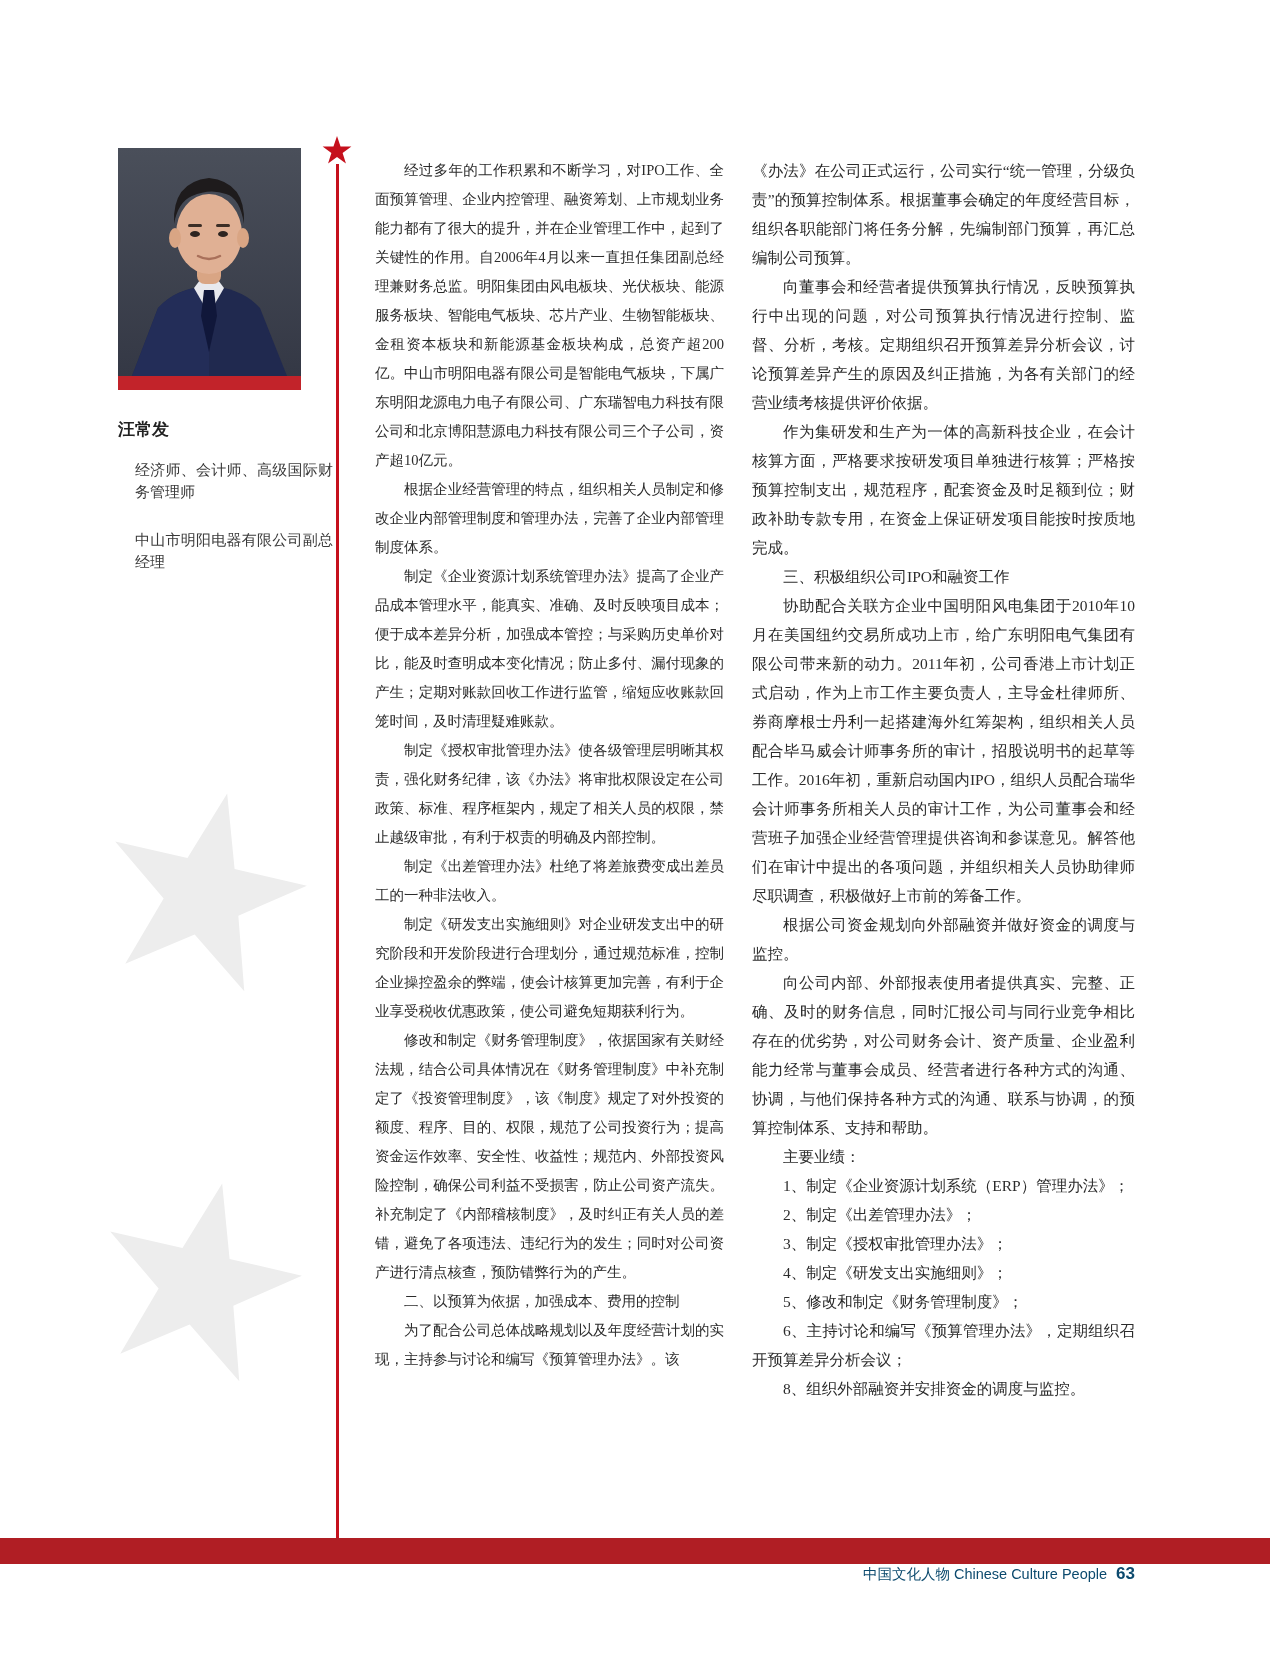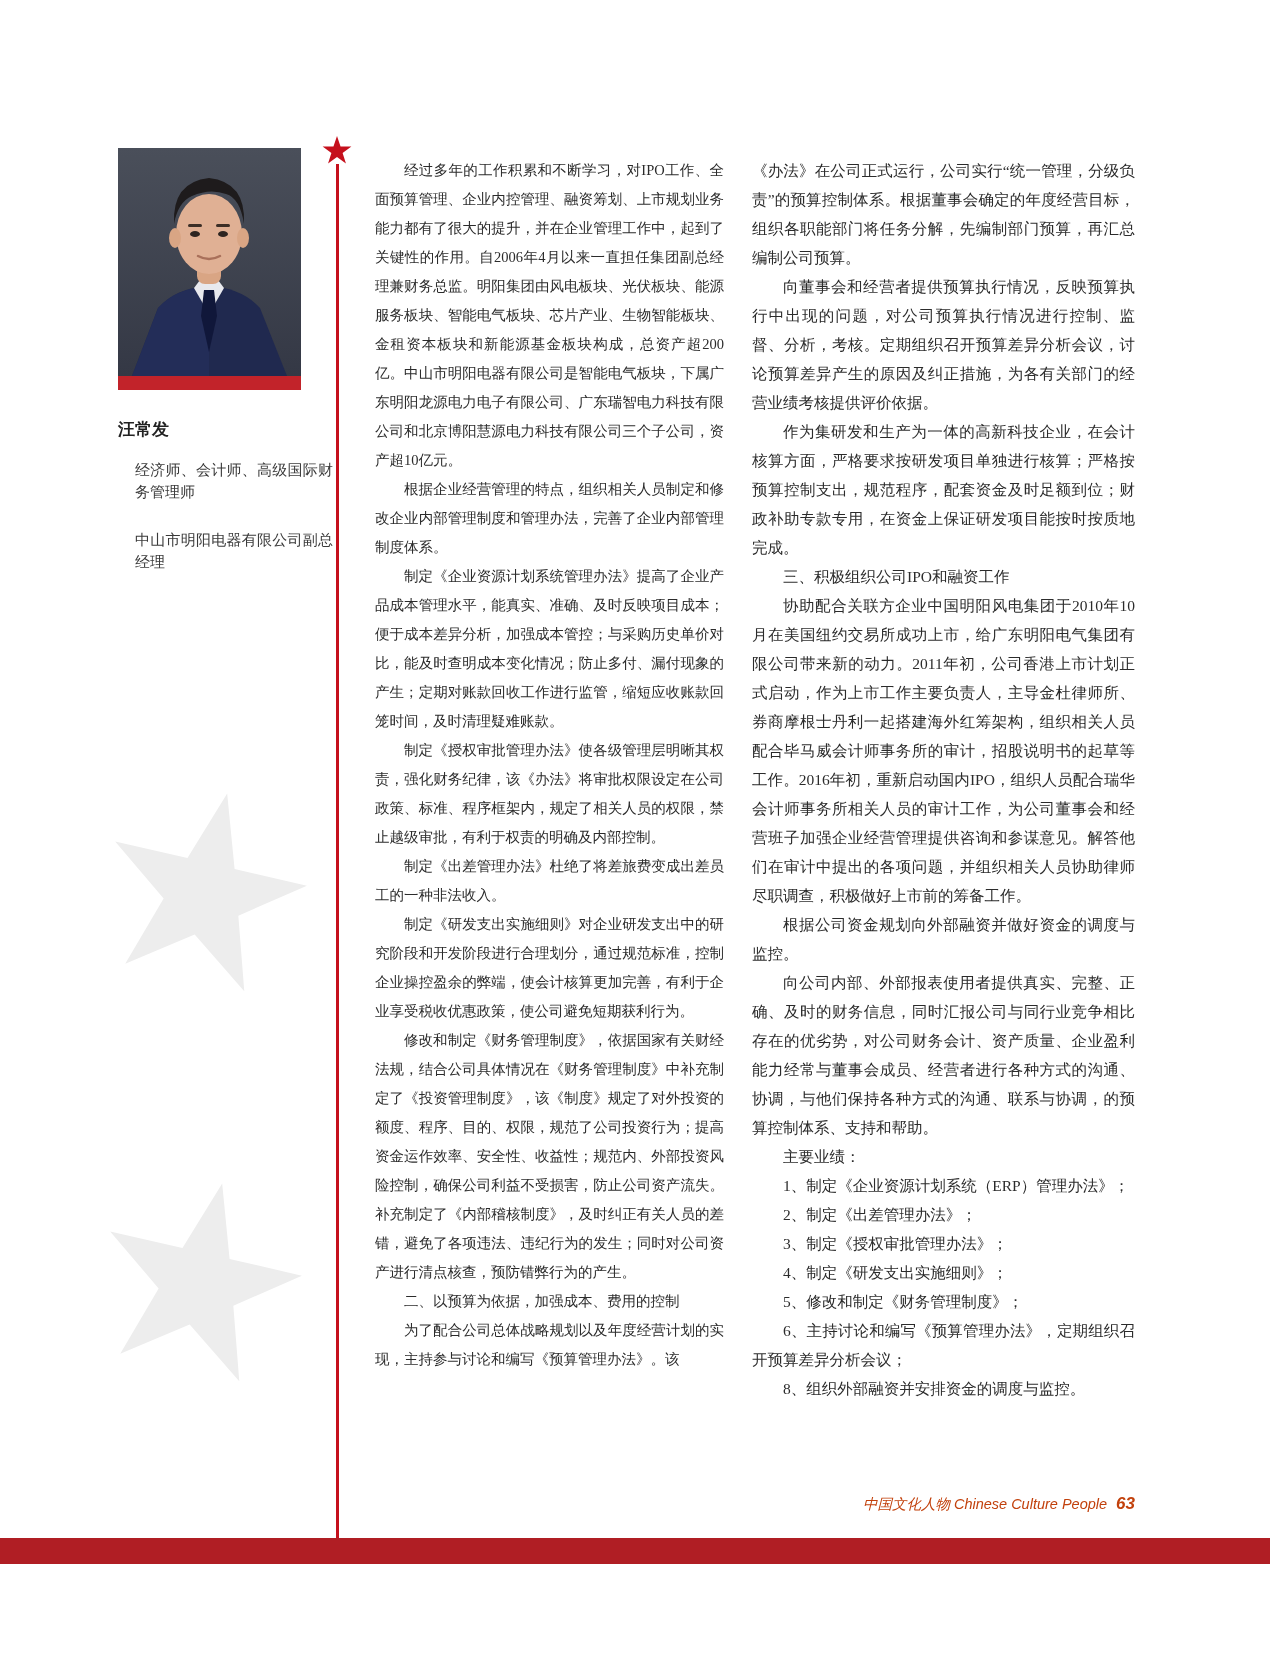--- a/index.html
+++ b/index.html
@@ -44,23 +44,23 @@
   .columns{position:absolute;left:375px;top:156px;display:flex;}
   .col{display:block;}
   .col-1{width:349px;font-size:14.5px;line-height:29px;margin-right:28px;}
   .col-2{width:383px;font-size:15.5px;line-height:29px;}
   .blk{margin:0;text-align:justify;color:var(--text-dark);}
   .body,.heading,.item{text-indent:2em;}
   .noindent{text-indent:0;}
   
   .bottom-bar{position:absolute;left:0;top:1538px;width:1270px;height:26px;background:var(--bar-red);}
   .footer{
-    position:absolute;right:135px;top:1494px;margin:0;
+    position:absolute;right:135px;top:1564px;margin:0;
     font-family:"Liberation Sans","DejaVu Sans",sans-serif;
-    font-size:14.5px;color:#c2410c;white-space:nowrap;font-style:italic;
+    font-size:14.5px;color:#0c4a6e;white-space:nowrap;
   }
   .footer .page-no{font-weight:bold;font-size:17px;margin-left:9px;}
 </style>
 </head>
 <body>
 
 <div class="page">
 
   <div class="portrait-wrap">
     <svg class="portrait" viewBox="0 0 183 228" role="img">

